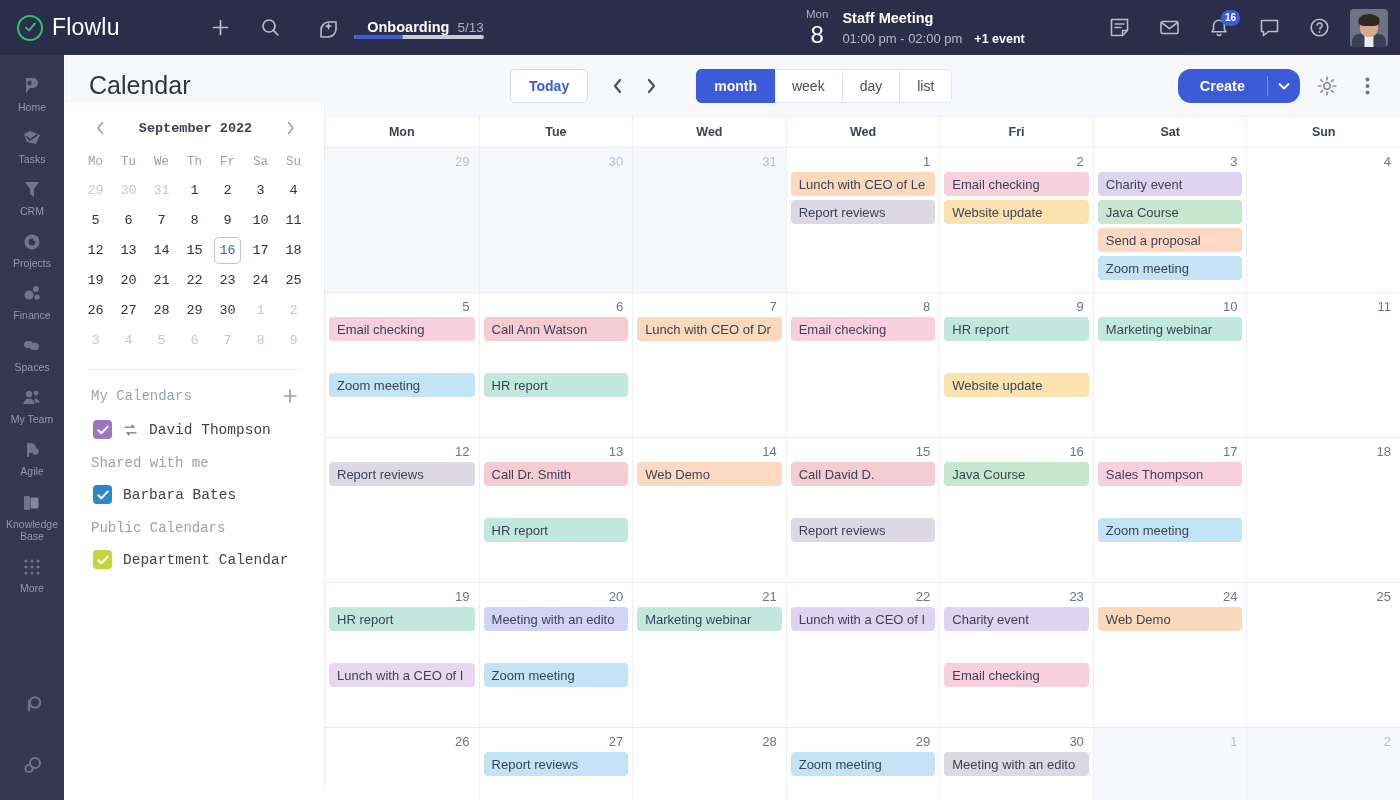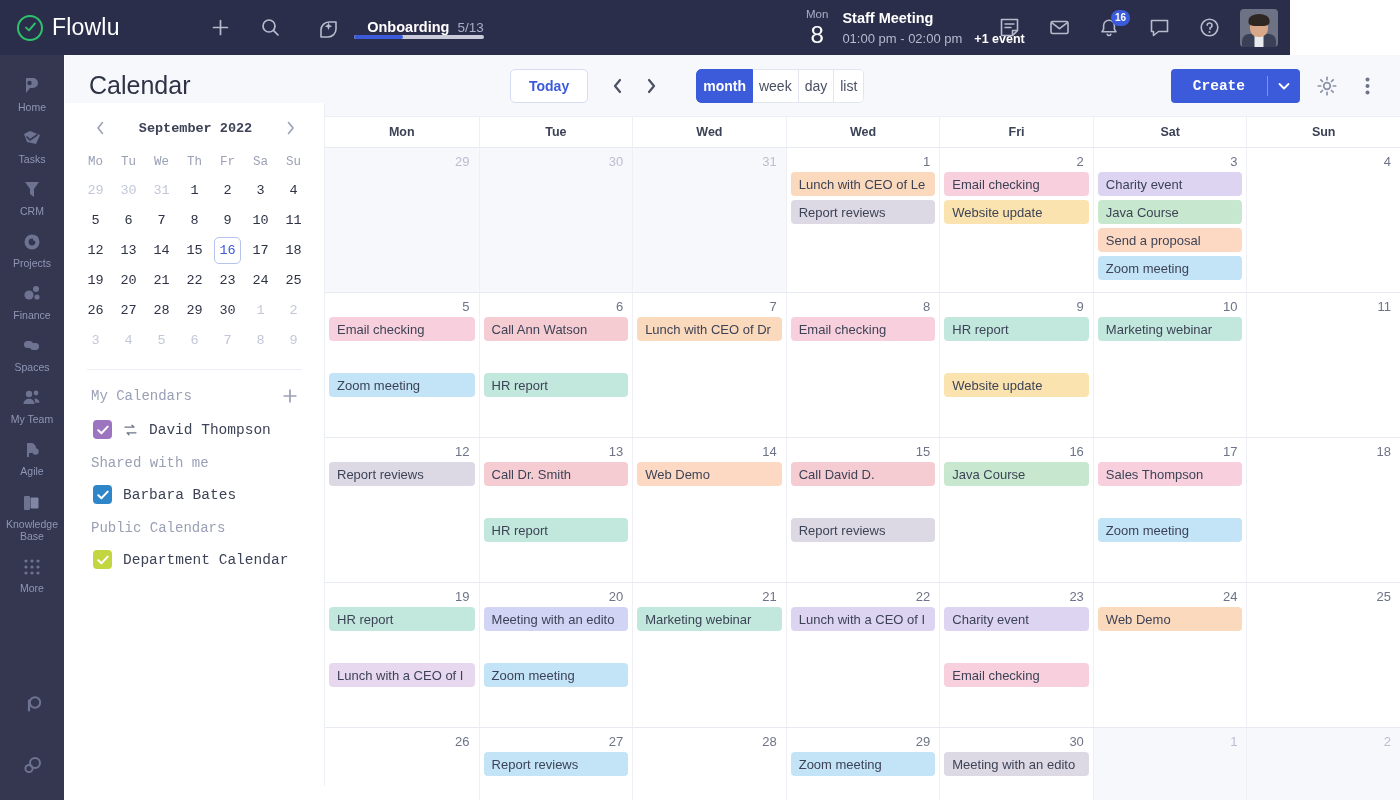--- a/index.html
+++ b/index.html
@@ -4,21 +4,21 @@
 <style>
   * { box-sizing: border-box; margin: 0; padding: 0; }
   html, body {
     width: 1400px; height: 800px;
     font-family: "Liberation Sans", sans-serif;
     background: #ffffff; overflow: hidden;
   }
 
   
   .topbar {
-    position: absolute; top: 0; left: 0; width: 1290px; height: 55px;
+    position: absolute; top: 0; left: 0; width: 1400px; height: 55px;
     background: #2b2e4a; display: flex; align-items: center;
     z-index: 30;
   }
   .logo-wrap { display: flex; align-items: center; gap: 9px; margin-left: 17px; }
   .logo-mark {
     width: 26px; height: 26px; border: 2.2px solid #2dc26b; border-radius: 50%;
     display: flex; align-items: center; justify-content: center;
   }
   .logo-mark svg { display:block; }
   .logo-text { color: #fff; font-size: 23px; letter-spacing: .2px; font-weight: 400; }
@@ -87,31 +87,31 @@
 
   .cal-controls { position: absolute; left: 445px; top: 14px; display: flex; align-items: center; gap: 14px; }
   .btn-today {
     height: 34px; padding: 0 18px; border: 1px solid #d6dcf2; border-radius: 5px; background: #fff;
     color: #3b5bdb; font-size: 14px; font-weight: bold; display: flex; align-items: center; cursor: pointer;
   }
   .nav-arrows { display: flex; align-items: center; gap: 12px; margin-left: 4px; }
   .nav-arrow { width: 22px; height: 28px; display: flex; align-items: center; justify-content: center; cursor: pointer; }
   .view-switch { display: flex; margin-left: 20px; border-radius: 5px; overflow: hidden; }
   .view-btn {
-    height: 34px; padding: 0 6px; background: #fff; border: 1px solid #e3e6f0; border-left: none;
+    height: 34px; padding: 0 17px; background: #fff; border: 1px solid #e3e6f0; border-left: none;
     color: #4a5063; font-size: 14px; display: flex; align-items: center; cursor: pointer;
   }
   .view-btn:first-child { border-left: 1px solid #e3e6f0; border-radius: 5px 0 0 5px; }
   .view-btn:last-child { border-radius: 0 5px 5px 0; }
   .view-btn.active { background: #3b5bdb; border-color: #3b5bdb; color: #fff; font-weight: bold; }
 
   .header-right { position: absolute; right: 20px; top: 14px; display: flex; align-items: center; gap: 14px; }
   .btn-create {
-    height: 34px; background: #3b5bdb; border-radius: 4px; display: flex; align-items: center;
-    color: #fff; cursor: pointer; overflow: hidden; font-family: Liberation Mono, monospace;
+    height: 34px; background: #3b5bdb; border-radius: 13px; display: flex; align-items: center;
+    color: #fff; cursor: pointer; overflow: hidden;
   }
   .btn-create .lbl { padding: 0 22px; font-size: 14.5px; font-weight: bold; }
   .btn-create .divider { width: 1px; height: 20px; background: rgba(255,255,255,.35); }
   .btn-create .caret { width: 32px; display: flex; align-items: center; justify-content: center; }
   .hdr-icon { width: 26px; height: 26px; display: flex; align-items: center; justify-content: center; cursor: pointer; }
 
   
   .side {
     position: absolute; top: 48px; left: 0; width: 260px; height: 683px;
     background: #fff; border-right: 1px solid #eceef5; font-family: Liberation Mono, monospace;

